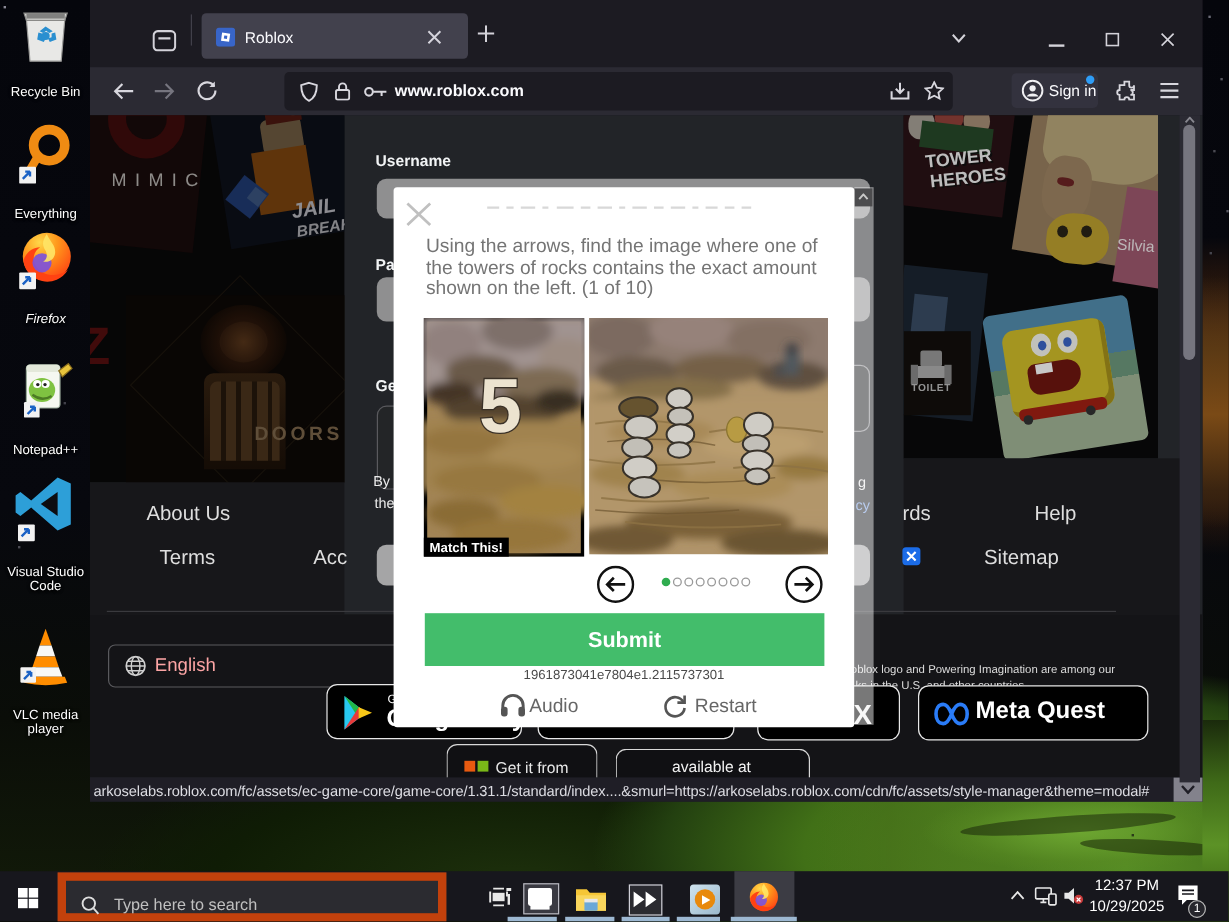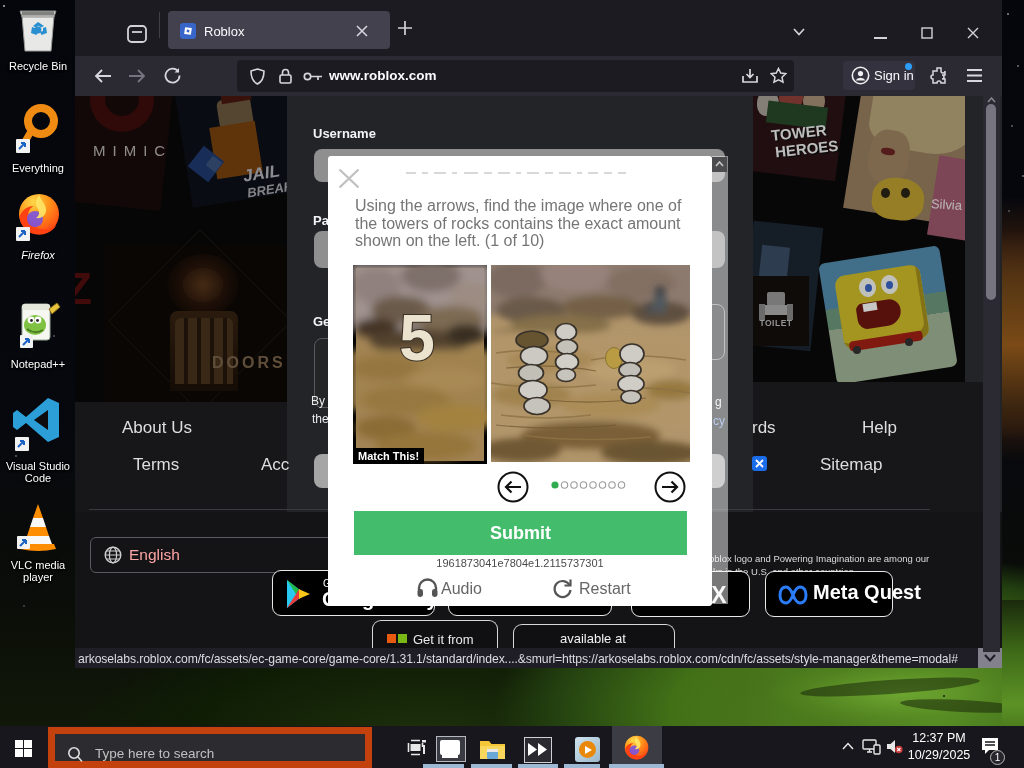--- a/index.html
+++ b/index.html
@@ -13,21 +13,21 @@
       radial-gradient(230px 170px at 1018px 330px, rgba(150,75,22,.6), rgba(90,45,12,.3) 60%, transparent 78%),
       radial-gradient(420px 170px at 880px 710px, #578a20, #417017 50%, #234010 78%, transparent 92%),
       radial-gradient(300px 110px at 1010px 690px, #69a229, #3f6a16 65%, transparent 90%),
       radial-gradient(420px 140px at 430px 735px, #1d300c, #0f1c05 60%, transparent 85%),
       linear-gradient(180deg, #05060c 0%, #07080e 55%, #0a0d08 78%, #131c09 100%);
   }
 
   
   .dicon { position:absolute; width:76px; text-align:center; color:#fff; font-size:11px; text-shadow:0 1px 2px #000,0 0 3px #000; }
   .dicon .glyph { position:relative; margin:0 auto; }
-  .dicon .lab { margin-top:7px; line-height:12px; }
+  .dicon .lab { margin-top:18px; line-height:12px; }
 
   
   #browser { position:absolute; left:75px; top:0; width:927px; height:668px; background:#1c1b22; }
   #tabbar { position:absolute; left:0; top:0; width:100%; height:56px; background:#1c1b22; }
   #navbar { position:absolute; left:0; top:56px; width:100%; height:40px; background:#2b2a33; }
   #urlbar { position:absolute; left:162px; top:4px; width:557px; height:32px; background:#1c1b22; border-radius:4px; }
   .tab { position:absolute; left:93px; top:11px; width:222px; height:38px; background:#42414d; border-radius:4px; color:#fbfbfe; }
   #content { position:absolute; left:0; top:96px; width:927px; height:552px; background:#222428; overflow:hidden; }
   #statusbar { position:absolute; left:0; top:648px; width:927px; height:20px; background:#1f1e26; }
 
@@ -131,21 +131,21 @@
         <svg width="52" height="56" viewBox="0 0 52 56">
           <path d="M36 1 L47 6 V40 L36 45 L14 26 L5 33 L1 30 V16 L5 13 L14 20 L36 1 Z" fill="#2d9fd8"></path>
             <path d="M36 13 L22 23 L36 33 Z" fill="#0d0d10"></path>
           <rect x="3" y="40" width="14" height="14" fill="#f2f2f2" rx="1"></rect>
           <path d="M6 50 l6 -6 m0 0 h-4 m4 0 v4" stroke="#1b62c5" stroke-width="2" fill="none"></path>
         </svg>
       </div>
       <div class="lab">Visual Studio<br>Code</div>
     </div>
 
-    <div class="dicon" style="left:0;top:500px;">
+    <div class="dicon" style="left:0;top:520px;">
       <div class="glyph" style="width:46px;height:52px;">
         <svg width="46" height="52" viewBox="0 0 46 52">
           <path d="M23 4 l5 14 h-10 z" fill="#ff8d00"></path>
           <path d="M18 18 h10 l3 9 h-16 z" fill="#f8f8f6"></path>
           <path d="M15 27 h16 l3 9 h-22 z" fill="#ff8d00"></path>
           <path d="M12 36 h22 l3 8 h-28 z" fill="#f8f8f6"></path>
           <path d="M7 44 h32 l2 5 q-18 4 -36 0 z" fill="#ff8d00"></path>
           <rect x="2" y="36" width="13" height="13" fill="#f2f2f2" rx="1"></rect>
           <path d="M5 46 l6 -6 m0 0 h-4 m4 0 v4" stroke="#1b62c5" stroke-width="2" fill="none"></path>
         </svg>
@@ -339,21 +339,21 @@
           <path d="M20 15 L14 10.3 L14 19.7 Z" fill="#f8c818"></path>
           <path d="M14 10.3 L25 15 L14 19.7" fill="#f8c818"></path>
         </svg>
         <div class="abs" style="left:50px;top:7px;color:#fff;font-size:10px;">GET IT ON</div>
         <div class="abs" style="left:49px;top:17px;color:#fff;font-size:20px;font-weight:bold;white-space:nowrap;">Google Play</div>
       </div>
       <div class="abs" style="left:373px;top:474px;width:164px;height:46px;background:#000;border:1.5px solid #e8e8e8;border-radius:9px;"></div>
       <div class="abs" style="left:556px;top:475px;width:119px;height:46px;background:#000;border:1.5px solid #e8e8e8;border-radius:9px;">
         <div class="abs" style="left:22px;top:10px;color:#f2f2f2;font-size:23px;font-weight:bold;letter-spacing:2.5px;">XBOX</div>
       </div>
-      <div class="abs" style="left:690px;top:475px;width:128px;height:46px;background:#000;border:1.5px solid #e8e8e8;border-radius:9px;">
+      <div class="abs" style="left:690px;top:475px;width:192px;height:46px;background:#000;border:1.5px solid #e8e8e8;border-radius:9px;">
         <svg class="abs" style="left:12px;top:13px;" width="30" height="20" viewBox="0 0 30 20">
           <path d="M8 2 C4 2 2 5.5 2 10 s2 8 6 8 c3 0 5 -3 7 -8 2 -5 4 -8 7 -8 4 0 6 3.5 6 8 s-2 8 -6 8 c-3 0 -5 -3 -7 -8 C13 5 11 2 8 2 Z" fill="none" stroke="#2a7cf8" stroke-width="3"></path>
         </svg>
         <div class="abs" style="left:47px;top:9px;color:#fff;font-size:20px;font-weight:bold;white-space:nowrap;">Meta Quest</div>
       </div>
 
       <div class="abs" style="left:297px;top:524px;width:126px;height:40px;background:#101013;border:1.5px solid #d8d8d8;border-radius:9px 9px 0 0;border-bottom:none;">
         <div class="abs" style="left:14px;top:13px;width:9px;height:9px;background:#e85a10;"></div>
         <div class="abs" style="left:25px;top:13px;width:9px;height:9px;background:#7ab818;"></div>
         <div class="abs" style="left:40px;top:11px;color:#e8e8e8;font-size:13px;">Get it from</div>

